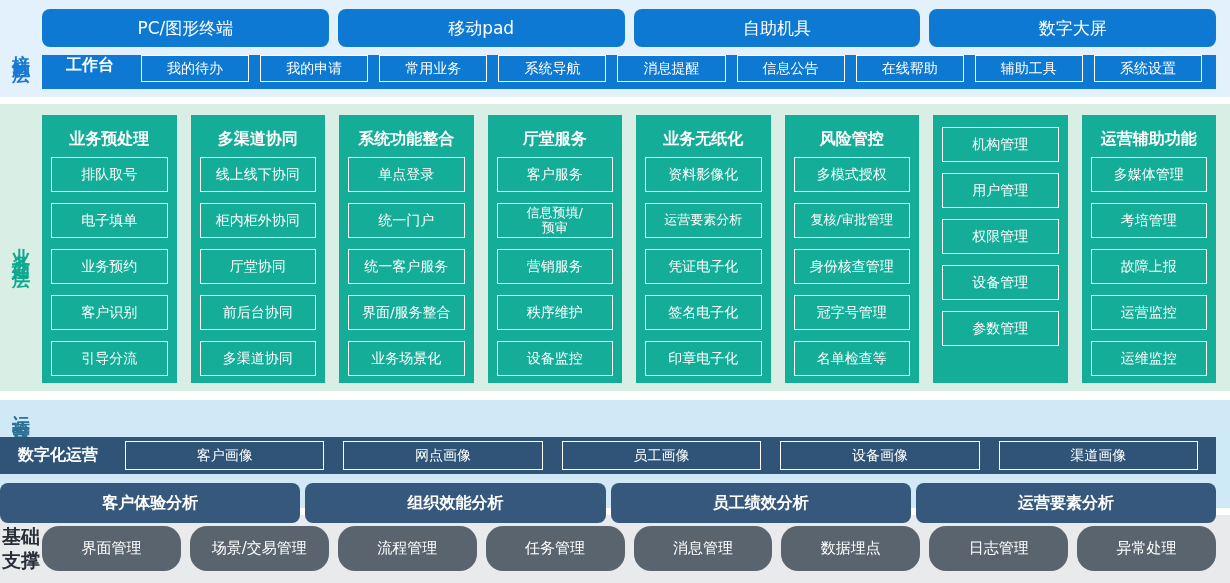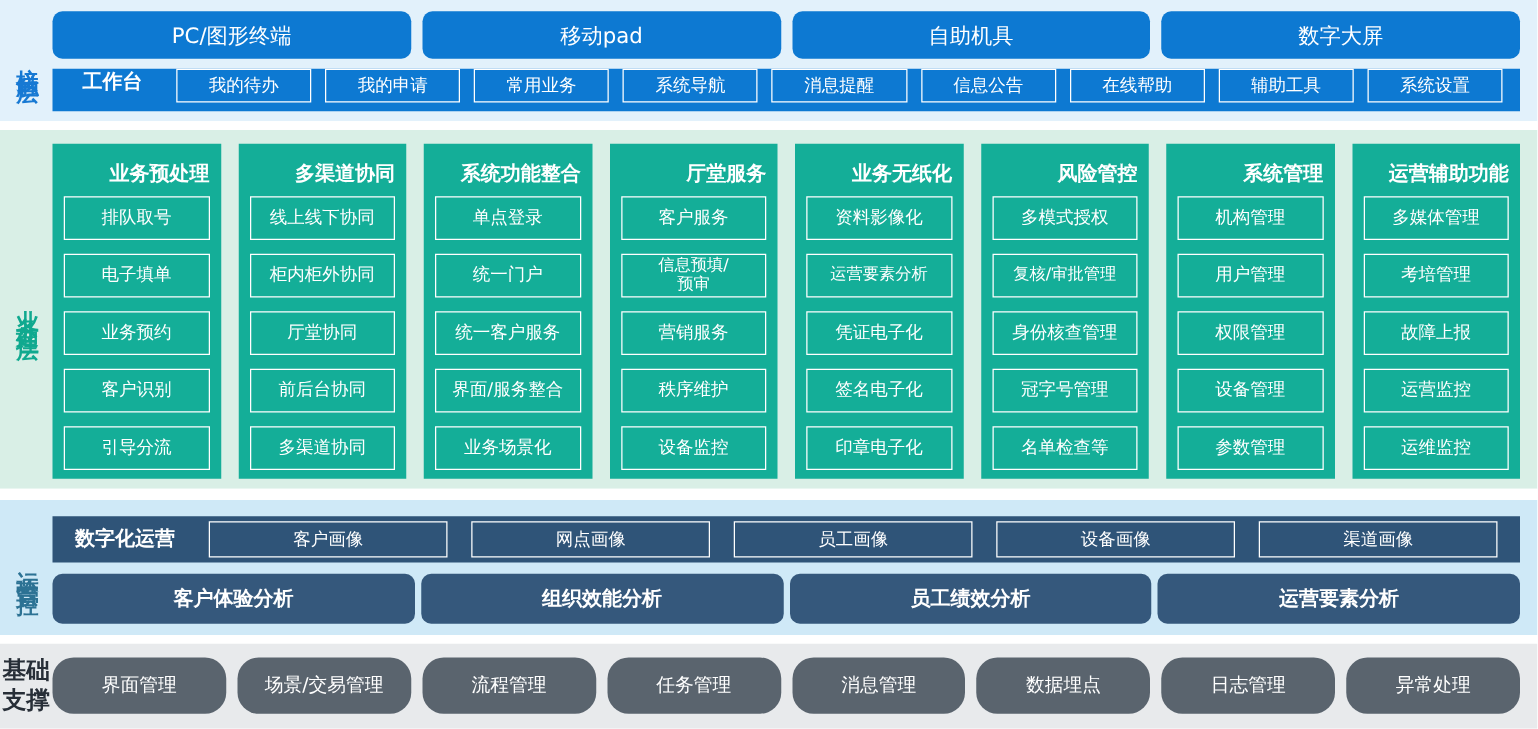--- a/index.html
+++ b/index.html
@@ -27,28 +27,28 @@
     padding:0 14px;gap:11px;}
   .wb-label{color:#fff;font-weight:bold;font-size:16px;padding:0 16px 0 10px;white-space:nowrap;}
   .wb-item{flex:1;height:25px;border:1px solid #ffffff;color:#fff;font-size:14px;
     display:flex;align-items:center;justify-content:center;white-space:nowrap;}
 
   
   .layer2{height:287px;background:#d9efe6;}
   .layer2 .vlabel{color:#10a98f;}
   .l2-content{flex:1;padding:11px 14px 8px 0;display:flex;gap:14px;min-width:0;}
   .bcol{flex:1;background:#14ae98;padding:9px 9px 12px;display:flex;flex-direction:column;min-width:0;}
-  .bcol-title{color:#fff;font-weight:bold;font-size:16px;text-align:right;height:30px;line-height:30px;
+  .bcol-title{color:#fff;font-weight:bold;font-size:16px;text-align:center;height:30px;line-height:30px;
     white-space:nowrap;}
   .bcol-items{display:flex;flex-direction:column;gap:11px;margin-top:3px;}
   .bitem{height:33px;border:1px solid #ffffff;color:#fff;font-size:14px;line-height:1.15;
     display:flex;align-items:center;justify-content:center;text-align:center;white-space:pre-line;}
 
   
-  .layer3{height:108px;background:#cfe9f7;}
+  .layer3{height:108px;background:#cfe9f7;flex-direction:column;}
   .layer3 .vlabel{color:#2c7294;}
   .l3-content{flex:1;padding:13px 14px 0 0;min-width:0;}
   .digital-bar{height:37px;background:#2f5478;display:flex;align-items:center;padding:0 18px;gap:19px;}
   .db-label{color:#fff;font-weight:bold;font-size:16px;margin-right:8px;white-space:nowrap;}
   .db-item{flex:1;height:27px;border:1px solid #ffffff;color:#fff;font-size:14px;
     display:flex;align-items:center;justify-content:center;}
   .analysis-row{margin-top:9px;display:flex;gap:5px;}
   .analysis{flex:1;height:40px;background:#35587c;border-radius:8px;color:#fff;font-weight:bold;
     font-size:16px;display:flex;align-items:center;justify-content:center;}
 
@@ -158,21 +158,20 @@
       <div class="bcol-items">
         <div class="bitem">多模式授权</div>
         <div class="bitem" style="font-size:13px">复核/审批管理</div>
         <div class="bitem">身份核查管理</div>
         <div class="bitem">冠字号管理</div>
         <div class="bitem">名单检查等</div>
       </div>
     </div>
 
     <div class="bcol">
-      <div class="bcol-title">系统管理</div>
       <div class="bcol-items">
         <div class="bitem">机构管理</div>
         <div class="bitem">用户管理</div>
         <div class="bitem">权限管理</div>
         <div class="bitem">设备管理</div>
         <div class="bitem">参数管理</div>
       </div>
     </div>
 
     <div class="bcol">

